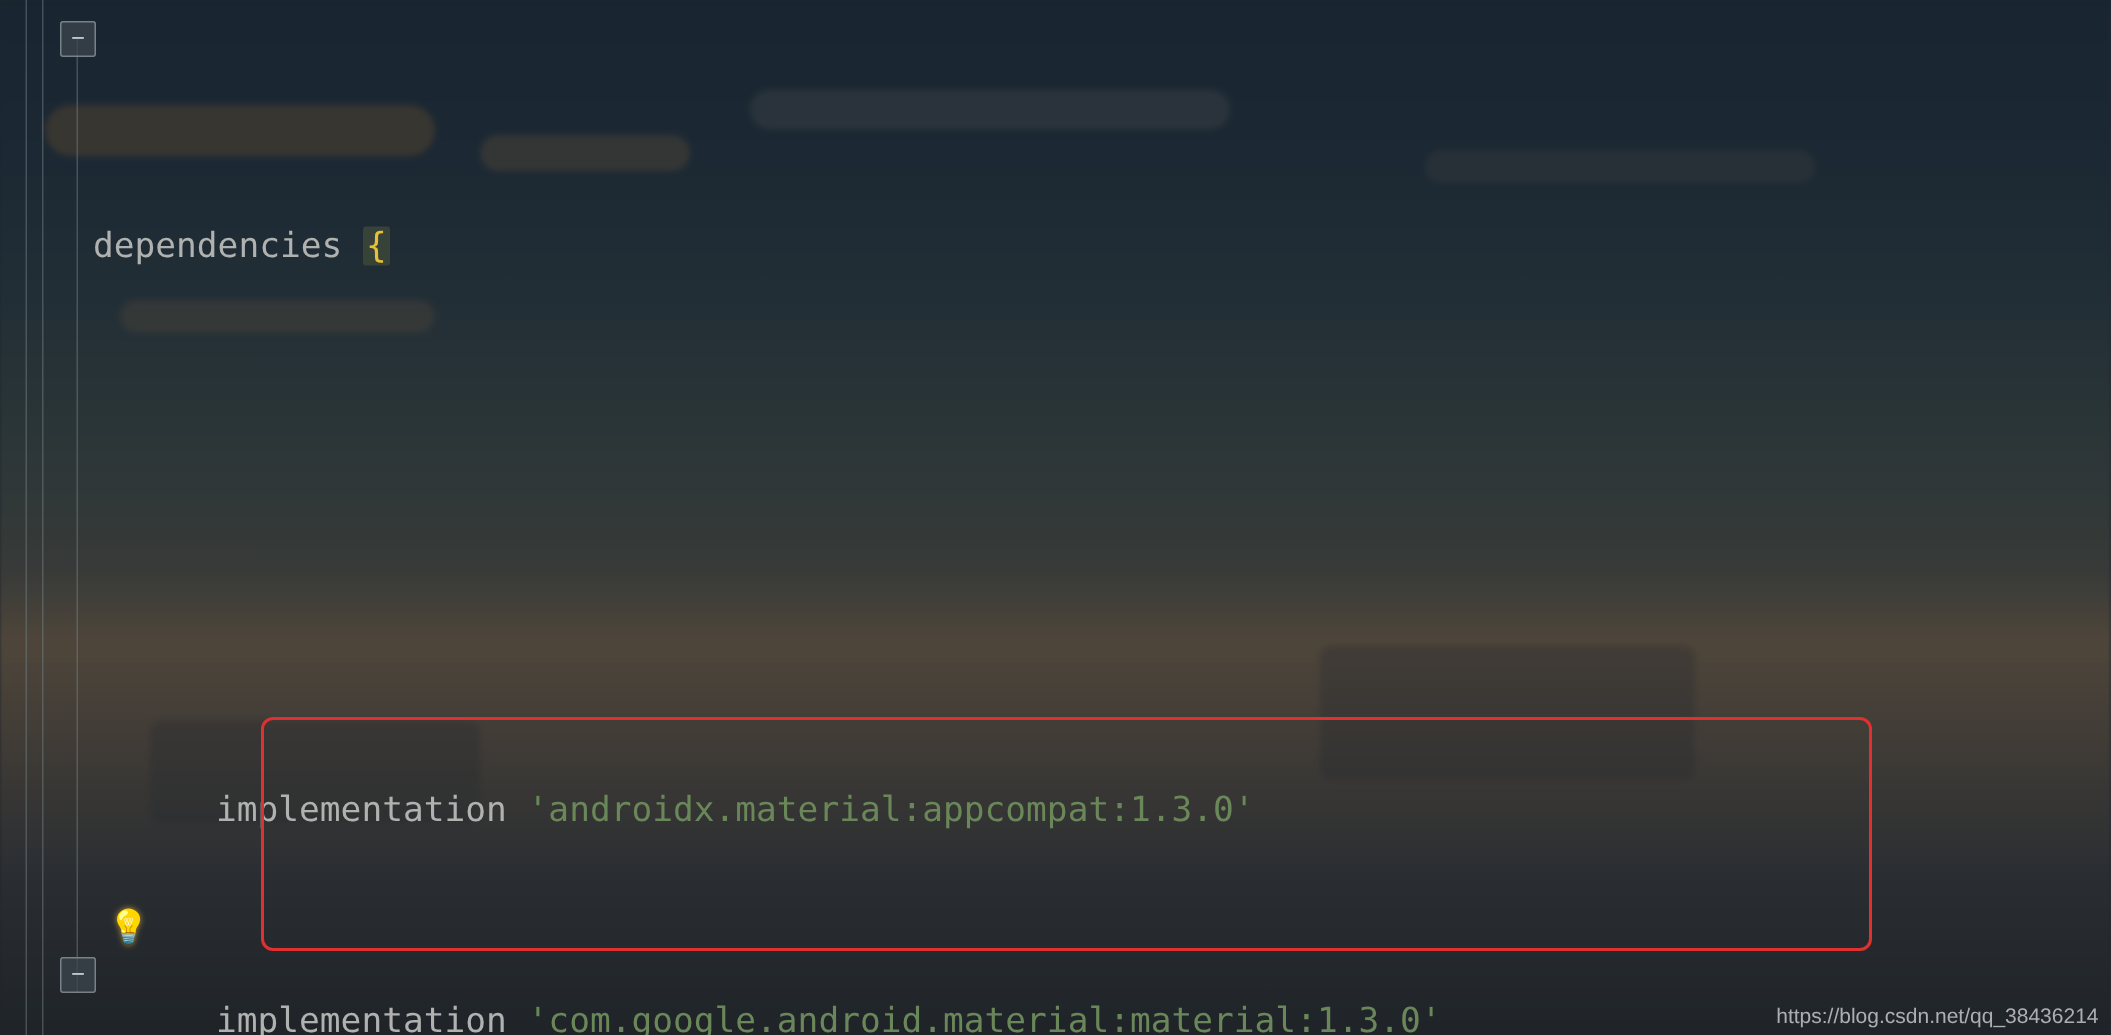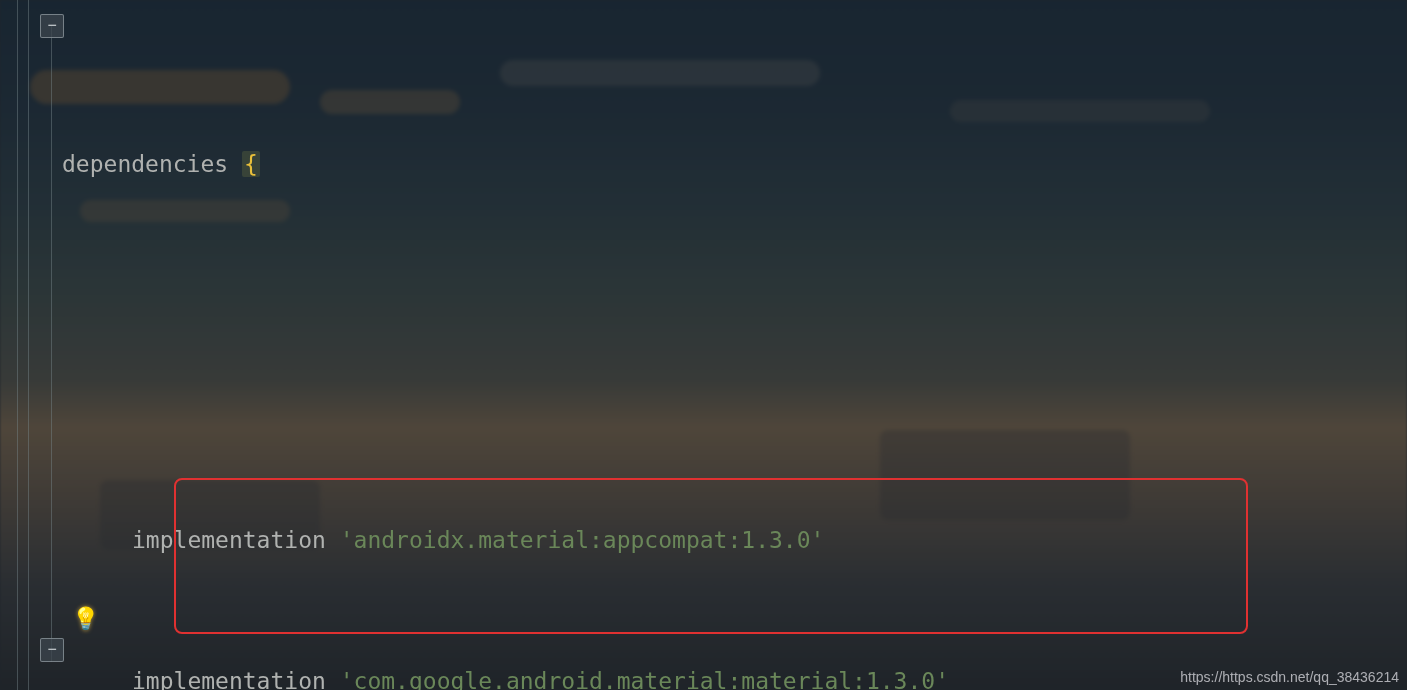--- a/index.html
+++ b/index.html
@@ -105,21 +105,21 @@
     flex: 1 1 auto;
     padding-top: 0;
     white-space: pre;
     position: relative;
   }
 
   .line { height: 47px; }
   .indent0 { padding-left: 0; }
   .indent1 { padding-left: 70px; }          
   .ident  { color: #b0b2b0; }
-  .call   { color: #b0b2b0; }
+  .call   { color: #b0b2b0; margin-left: 12px; }
   .str    { color: #6a8759; }
   .brace  { color: #e8bf3a; background: rgba(80,90,60,0.5); border-radius:2px; padding:0 2px;}
 
   .highlight-box {
     position: absolute;
     border: 2px solid #e03131;
     border-radius: 8px;
     left: 112px;
     width: 1070px;
     top: 478px;
@@ -183,13 +183,13 @@
 
     
     
 
     
 
     <div class="highlight-box"></div>
   </div>
 </div>
 
-<div class="watermark">https://https.csdn.net/qq_38436214</div>
+<div class="watermark">https://blog.csdn.net/qq_38436214</div>
 
 </body></html>

